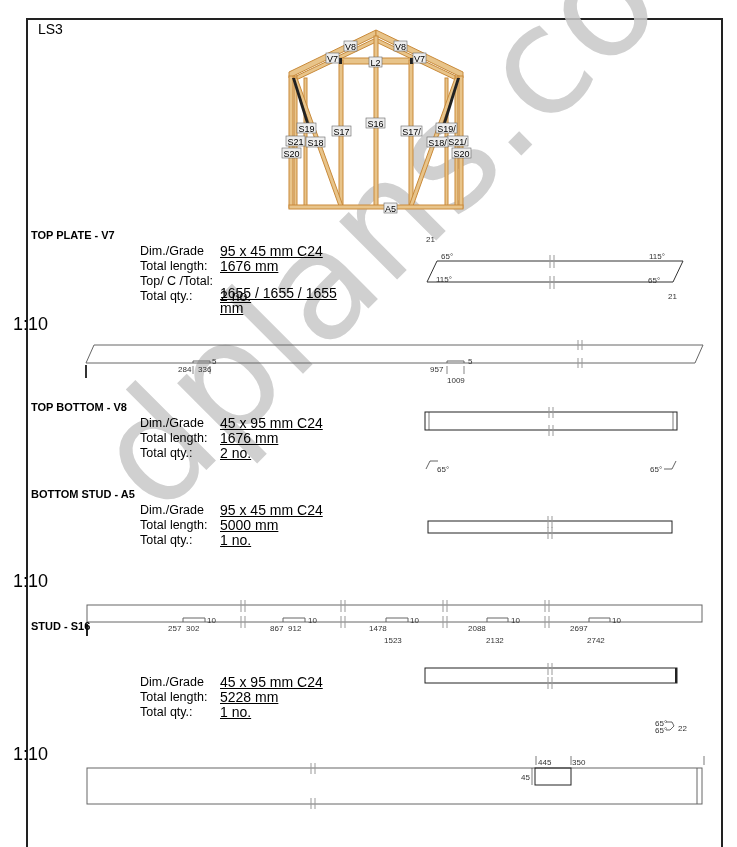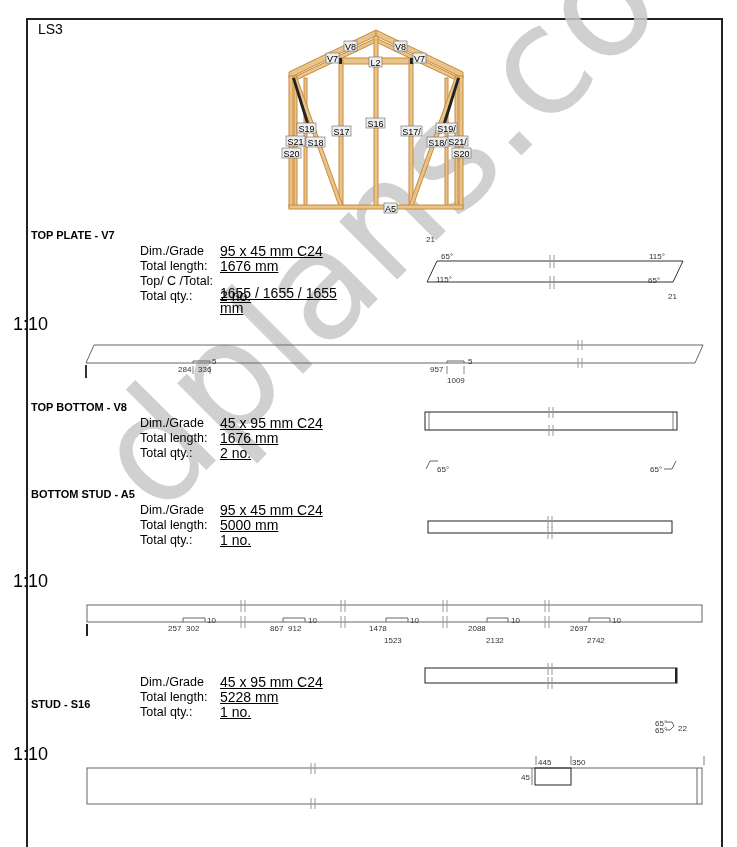--- a/index.html
+++ b/index.html
@@ -273,21 +273,21 @@
     <text x="410" y="623">10</text>
     <text x="468" y="631">2088</text>
     <text x="486" y="643">2132</text>
     <text x="511" y="623">10</text>
     <text x="570" y="631">2697</text>
     <text x="587" y="643">2742</text>
     <text x="612" y="623">10</text>
   </g>
 </svg>
 
-<div class="abs sec-title" style="top:698px">STUD - S16</div>
+<div class="abs sec-title" style="top:620px">STUD - S16</div>
 <div class="abs spec-label" style="top:675px">Dim./Grade</div>
 <div class="abs spec-value" style="top:675px">45 x 95 mm C24</div>
 <div class="abs spec-label" style="top:690px">Total length:</div>
 <div class="abs spec-value" style="top:690px">5228 mm</div>
 <div class="abs spec-label" style="top:705px">Total qty.:</div>
 <div class="abs spec-value" style="top:705px">1 no.</div>
 <div class="abs scale" style="top:744px">1:10</div>
 
 <svg width="737" height="847">
   <g stroke="#222" stroke-width="1" fill="none">

